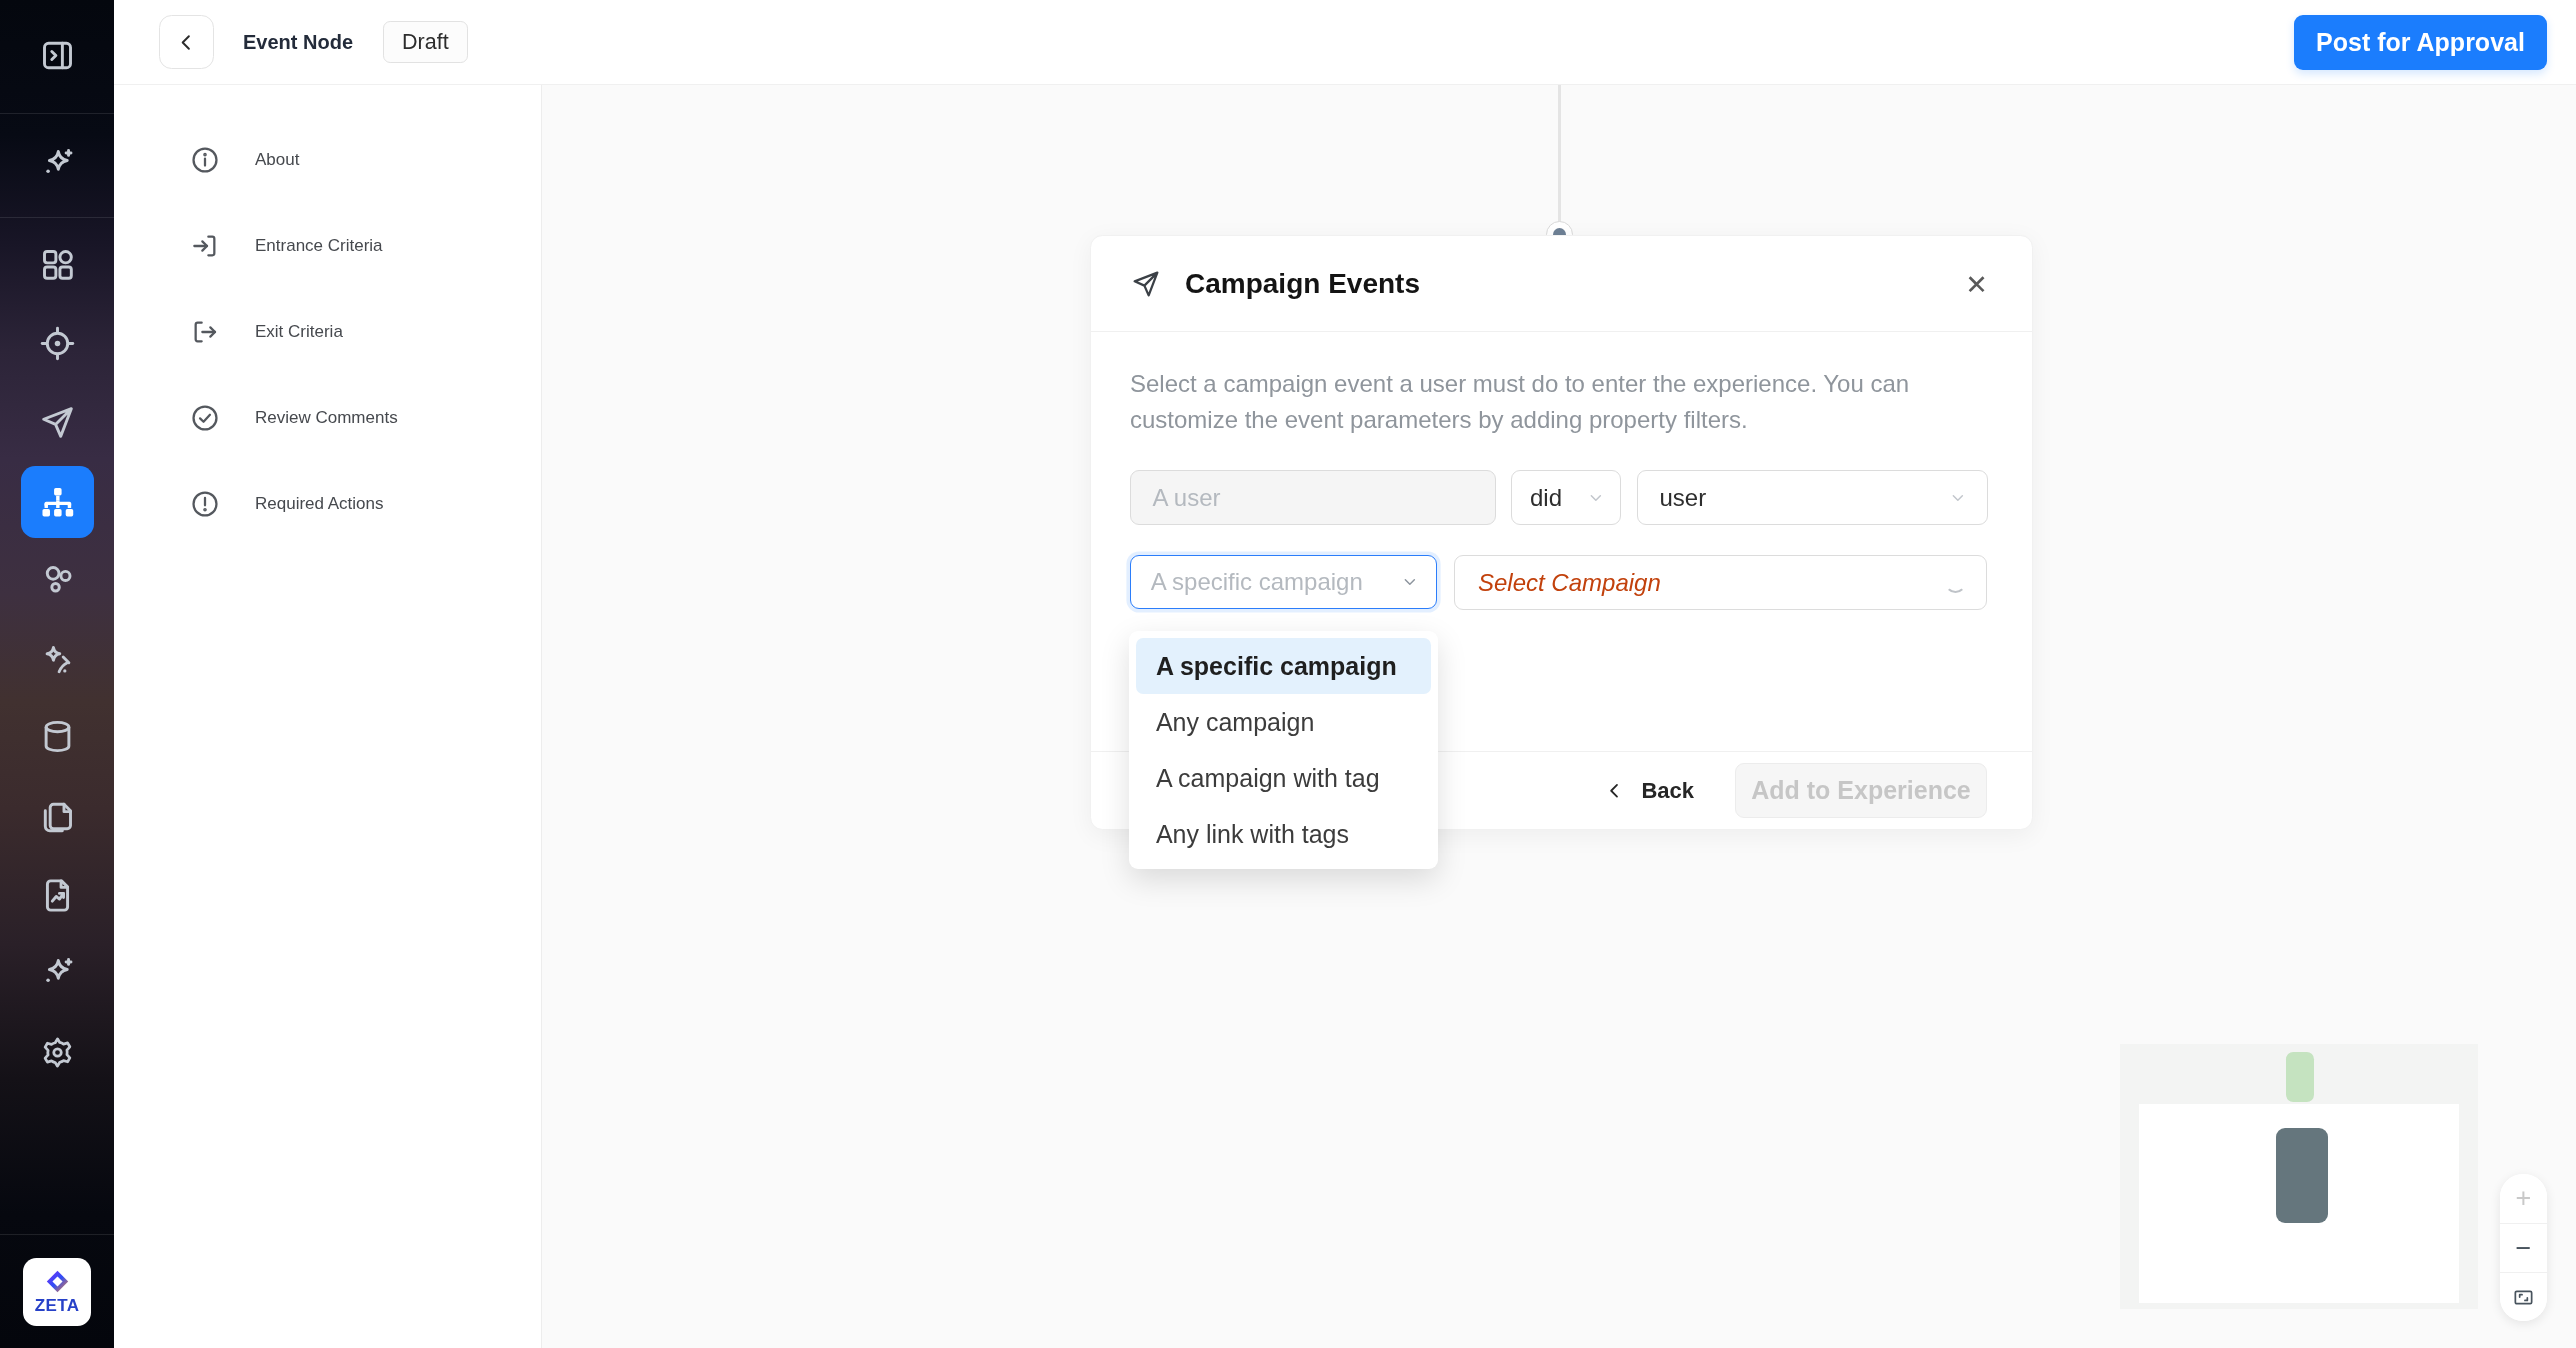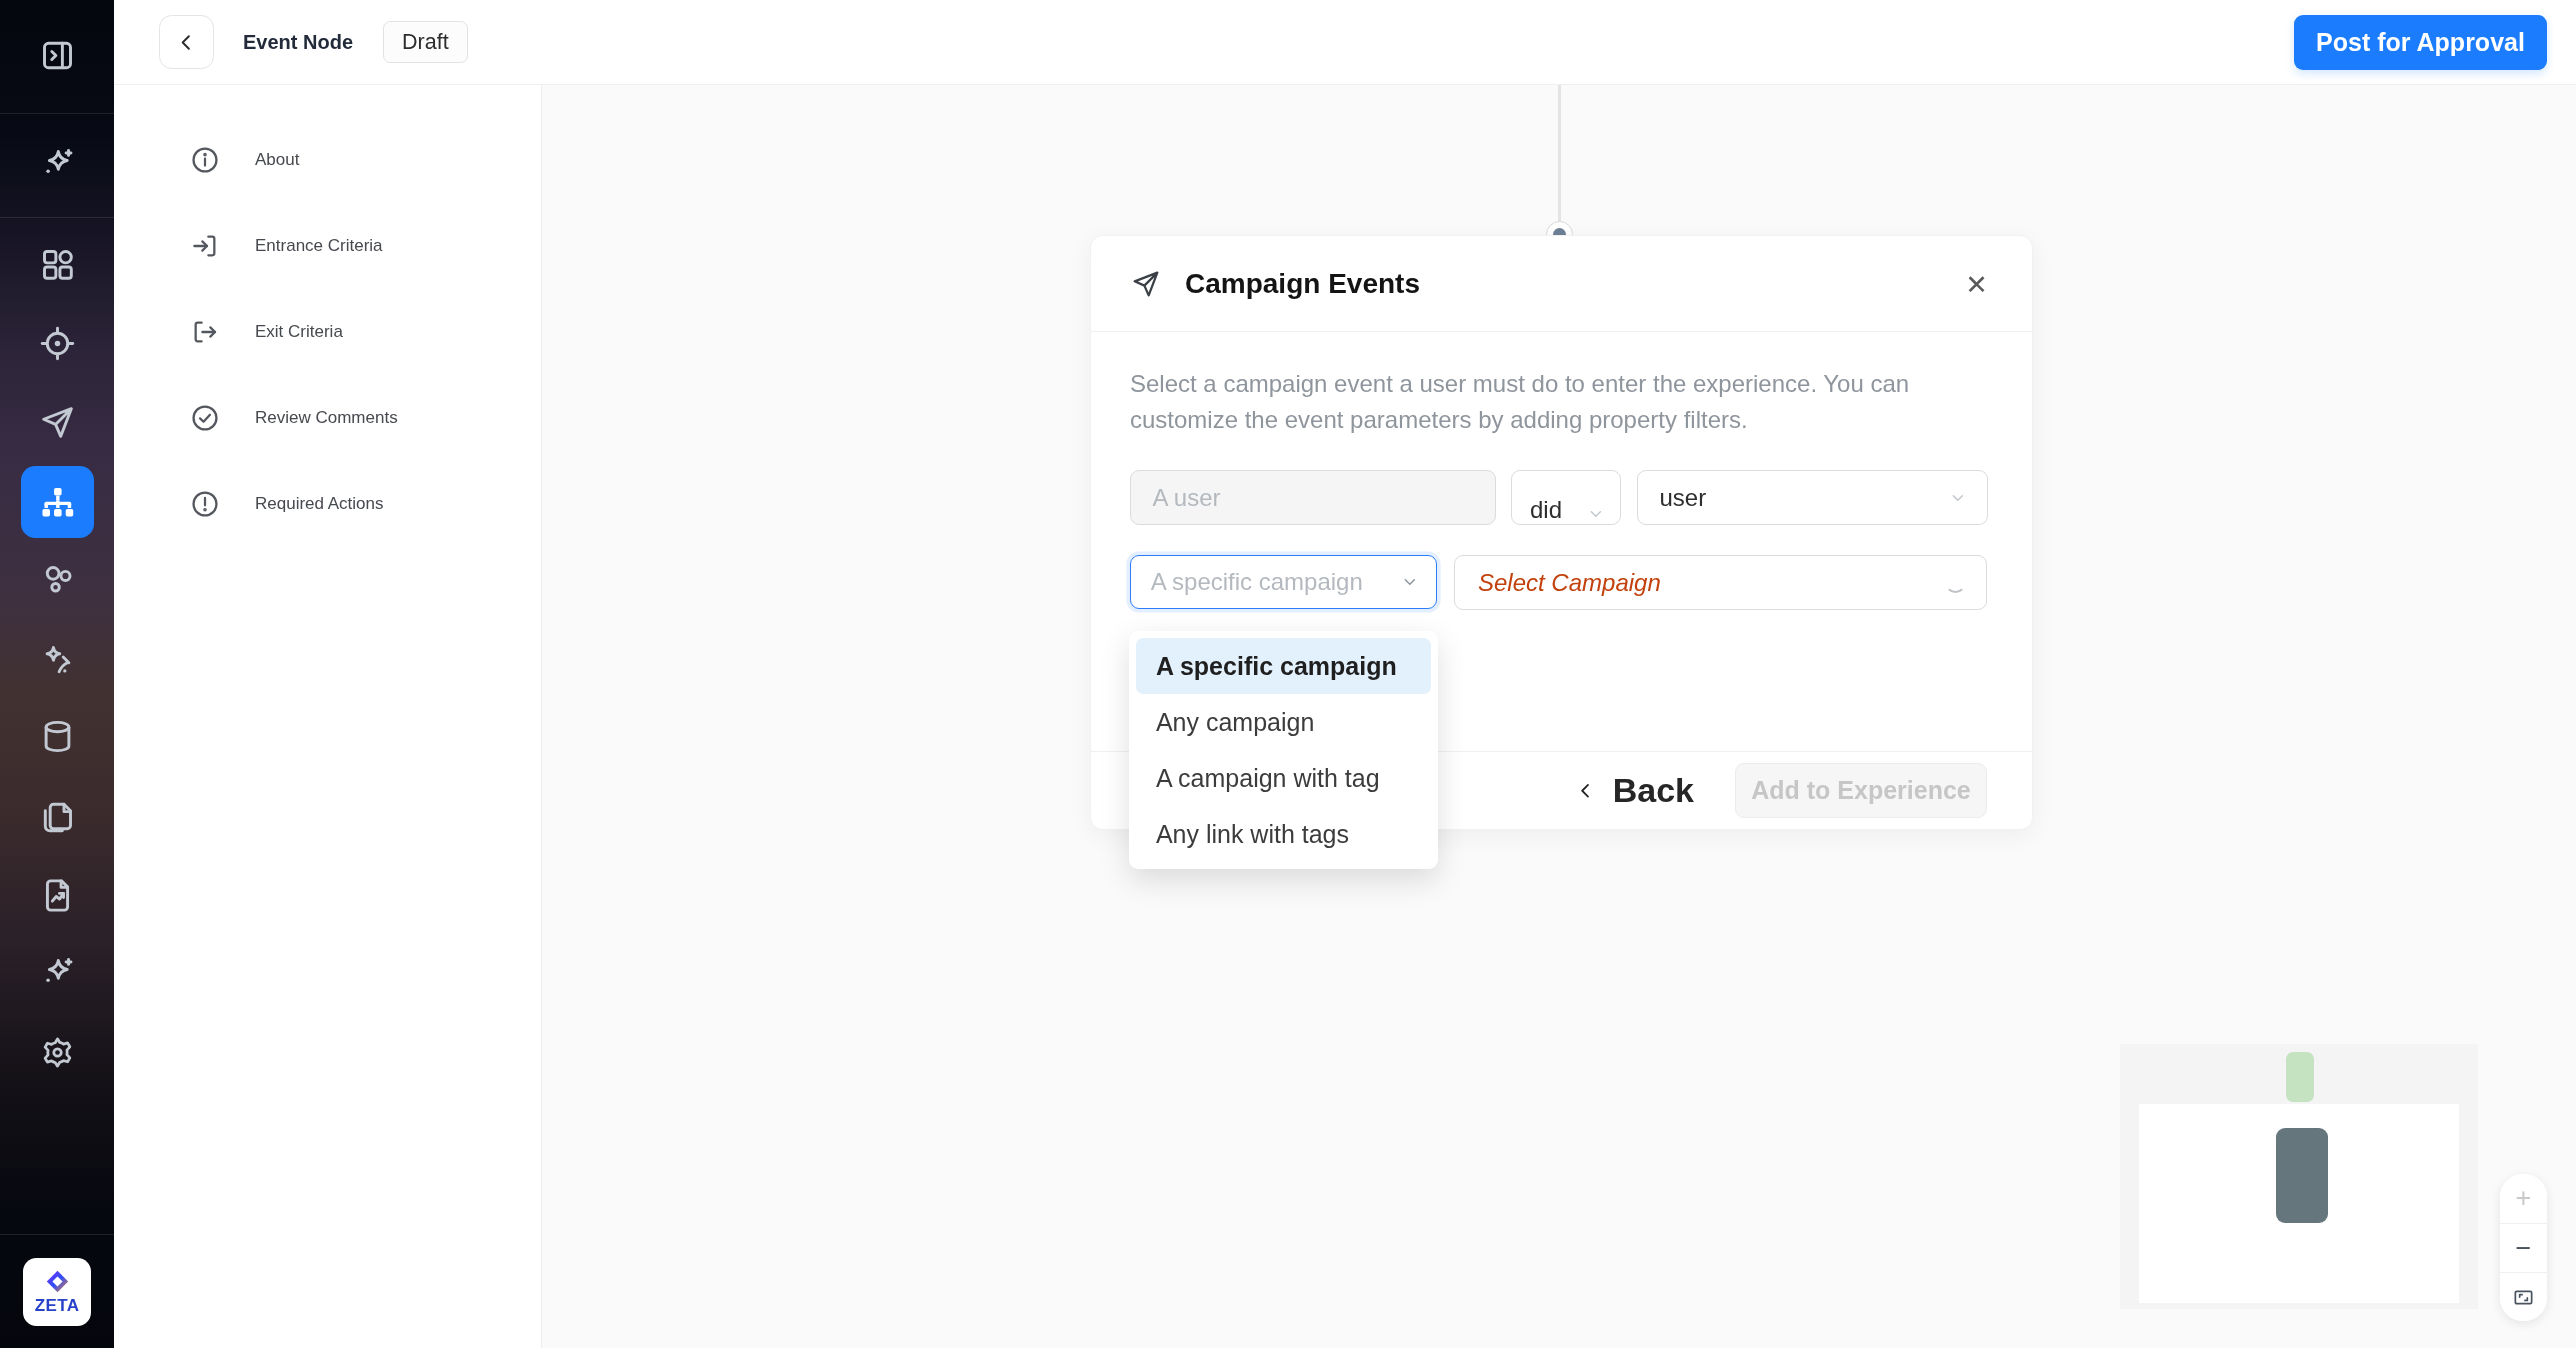--- a/index.html
+++ b/index.html
@@ -52,28 +52,28 @@
   .modal-title { font-size:28px; font-weight:700; color:#141414; }
   .modal-close { position:absolute; right:36px; top:29px; width:39px; height:39px; border:none; background:transparent; font-size:27px; font-weight:300; color:#5a5a5a; cursor:pointer; }
   .modal-body { padding:34px 39px 0; }
   .modal-desc { width:881px; font-size:24px; line-height:36px; color:#8f959c; }
   .frow { display:flex; margin-top:32px; }
   .frow2 { margin-top:30px; }
   .ctl { height:55px; border:1.3px solid #dcdcdc; border-radius:9px; background:#fff; display:flex; align-items:center; font-size:24px; }
   .ctl .chev { margin-left:auto; }
   .chev svg { width:19.7px; height:19.7px; color:#c2c6cc; display:block; }
   .ctl-disabled { width:366px; background:#f5f5f5; color:#b4b9bf; padding:0 21.5px; margin-right:15px; }
-  .ctl-did { width:110px; padding:0 14.3px 0 18px; gap:7.2px; color:#2e2e2e; cursor:pointer;align-items:flex-end; }
+  .ctl-did { width:110px; padding:0 14.3px 0 18px; gap:7.2px; color:#2e2e2e; cursor:pointer; }
   .ctl-click { width:351px; margin-left:16px; padding:0 19.7px 0 21.5px; color:#2e2e2e; cursor:pointer; }
   .ctl-type { width:307px; height:54px; border:1.8px solid #2b7dfa; box-shadow:0 0 0 3.6px rgba(27,125,253,0.12); padding:0 16px 0 19.7px; color:#b4b9bf; cursor:pointer; }
   .ctl-type .chev svg { color:#8d959e; }
   .ctl-campaign { width:533px; margin-left:17px; padding:0 19.7px 0 23px; color:#c2410c; cursor:pointer;font-style:italic; }
   .spin-arc { margin-left:auto; width:21.5px; height:21.5px; border:2.2px solid transparent; border-bottom-color:#bfc3c8; border-radius:50%; }
   .modal-footer { position:absolute; left:0; bottom:0; width:100%; height:78px; border-top:0.9px solid #f0f0f0; display:flex; align-items:center; justify-content:flex-end; gap:41px; padding-right:45px; }
-  .back-link { display:flex; align-items:center; gap:16px; font-size:34px; font-weight:600; color:#262626; cursor:pointer; background:none; border:none; }
+  .back-link { display:flex; align-items:center; gap:16px; font-size:22px; font-weight:600; color:#262626; cursor:pointer; background:none; border:none; }
   .back-link svg { width:21.5px; height:21.5px; }
   .add-btn { width:252px; height:55px; background:#f6f6f6; border:1.3px solid #ececec; border-radius:9px; font-size:25px; font-weight:600; color:#c6c6c6; cursor:not-allowed; }
 
   
   .dropdown { position:absolute; left:587px; top:546px; width:309px; background:#fff; border-radius:9px; box-shadow:0 10.7px 30px rgba(0,0,0,0.13); padding:7.2px; z-index:5; }
   .opt { height:56px; display:flex; align-items:center; padding:0 19.7px; border-radius:7.2px; font-size:25px; color:#3c3c3c; cursor:pointer; }
   .opt-selected { background:#e3f1fd; color:#1f1f1f; font-weight:700; }
 
   
   .minimap { position:absolute; left:1578px; top:959px; width:358px; height:265px; background:#f3f4f3; cursor:pointer; }

